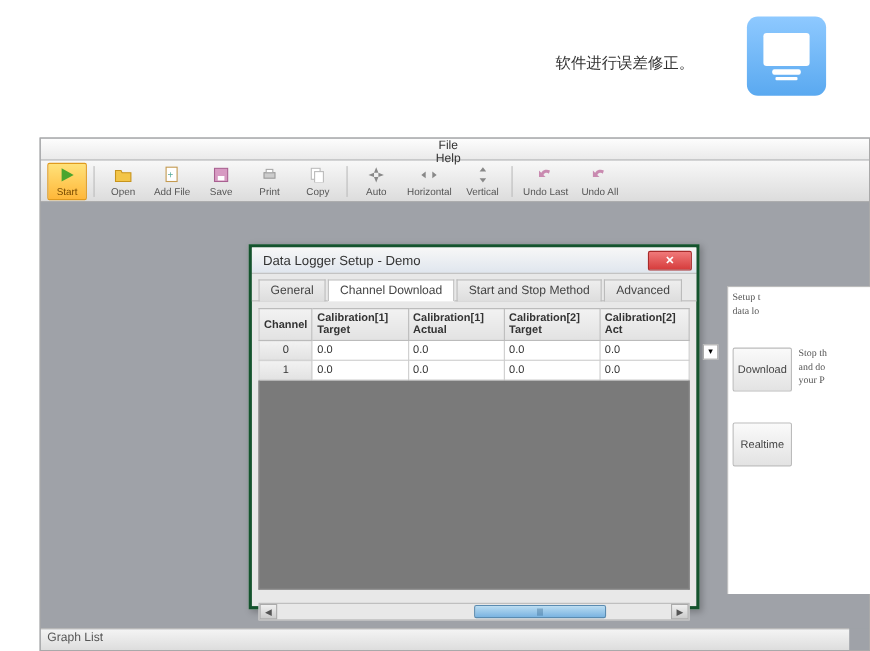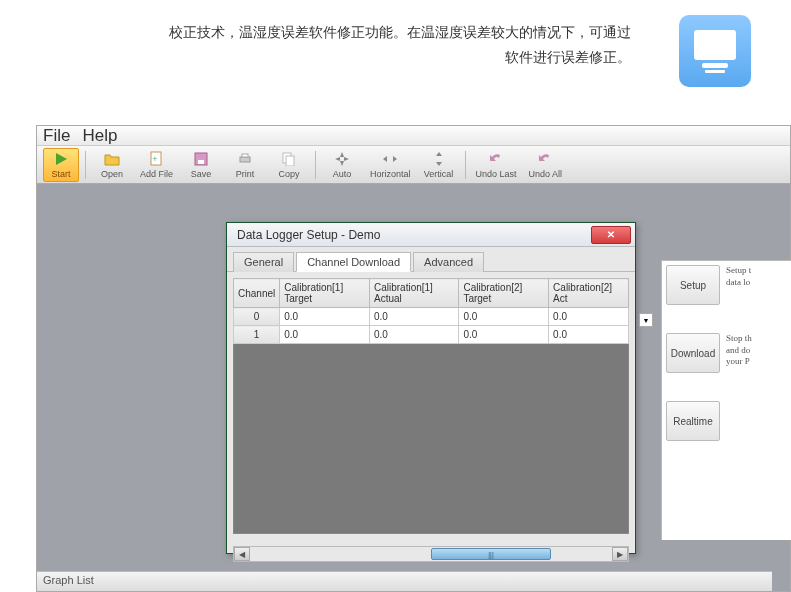--- a/index.html
+++ b/index.html
@@ -6,43 +6,43 @@
 body { font-family: "Microsoft YaHei", "Segoe UI", Tahoma, sans-serif; font-size: 12px; background: #fff; width: 791px; height: 592px; position: relative; overflow: hidden; }
 
 .header-area { padding: 20px 30px 10px 150px; position: relative; }
 .header-text { color: #333; font-size: 14px; line-height: 1.8; text-align: right; padding-right: 130px; }
 .monitor-icon { position: absolute; right: 40px; top: 15px; width: 72px; height: 72px; background: linear-gradient(to bottom, #8ec9ff, #5aa9f0); border-radius: 10px; display: flex; align-items: center; justify-content: center; flex-direction: column; }
 .monitor-screen { width: 42px; height: 30px; background: #fff; border-radius: 3px; margin-bottom: 3px; }
 .monitor-stand { width: 26px; height: 5px; background: #fff; border-radius: 2px; }
 .monitor-base { width: 20px; height: 3px; background: #fff; margin-top: 2px; border-radius: 1px; }
 
 .app-window { position: absolute; left: 36px; top: 125px; right: 0; bottom: 0; background: #9fa2a8; border: 1px solid #aaa; overflow: hidden; }
-.menubar { background: linear-gradient(to bottom, #fdfdfd, #eaeaea); height: 20px; display: flex; align-items: center; padding: 0 6px; font-size: 17px; border-bottom: 1px solid #ccc; }
+.menubar { background: linear-gradient(to bottom, #fdfdfd, #eaeaea); height: 20px; display: flex; align-items: center; padding: 0 6px; font-size: 11px; border-bottom: 1px solid #ccc; flex-direction: column; }
 .menubar span { margin-right: 12px; color: #333; cursor: pointer; }
 
 .toolbar { background: linear-gradient(to bottom, #f8f8f8, #dcdcdc); height: 38px; display: flex; align-items: center; padding: 2px 4px; border-bottom: 1px solid #aaa; }
 .tool-btn { display: flex; flex-direction: column; align-items: center; justify-content: center; min-width: 40px; height: 34px; margin: 0 2px; font-size: 9px; color: #555; cursor: pointer; padding: 0 4px; }
 .tool-btn .ico { width: 18px; height: 18px; margin-bottom: 1px; display: flex; align-items: center; justify-content: center; }
 .tool-btn.start { background: linear-gradient(to bottom, #ffe27a, #ffb739); border: 1px solid #e09a1d; border-radius: 2px; color: #7a4b00; min-width: 36px; }
 .tool-sep { width: 1px; height: 28px; background: #bbb; margin: 0 4px; }
 
 .workspace { position: absolute; top: 58px; left: 0; right: 0; bottom: 20px; background: #9fa2a8; }
 .statusbar { position: absolute; left: 0; right: 18px; bottom: 0; height: 20px; background: linear-gradient(to bottom, #f4f4f4, #ddd); border-top: 1px solid #bbb; padding: 2px 6px; font-size: 11px; color: #555; }
 
-.dialog { position: absolute; left: 226px; top: 222px; width: 410px; height: 332px; background: #e8e8e8; border: 1px solid #14532d; box-shadow: 2px 2px 6px rgba(0,0,0,0.25); }
+.dialog { position: absolute; left: 226px; top: 222px; width: 410px; height: 332px; background: #e8e8e8; border: 3px solid #14532d; box-shadow: 2px 2px 6px rgba(0,0,0,0.25); }
 .dialog-title { background: linear-gradient(to bottom, #f7f7f7, #e0e6ee); height: 24px; display: flex; align-items: center; justify-content: space-between; padding: 0 4px 0 10px; font-size: 12px; color: #333; border-bottom: 1px solid #bbb; }
 .close-btn { width: 40px; height: 18px; background: linear-gradient(to bottom, #f07a7a, #d63c3c); border: 1px solid #a82a2a; border-radius: 2px; display: flex; align-items: center; justify-content: center; color: #fff; font-size: 10px; cursor: pointer; font-weight: bold; }
 
 .tabstrip { display: flex; background: #e8e8e8; padding: 4px 6px 0 6px; border-bottom: 1px solid #bbb; }
 .tab { padding: 3px 10px; font-size: 11px; border: 1px solid #bbb; border-bottom: none; background: linear-gradient(to bottom, #eee, #ddd); color: #444; margin-right: 2px; cursor: pointer; position: relative; top: 1px; }
 .tab.active { background: #fff; border-bottom: 1px solid #fff; }
 
 .grid-area { padding: 6px; }
 .grid { width: 100%; border-collapse: collapse; background: #fff; font-size: 10px; }
-.grid th { background: linear-gradient(to bottom, #f2f2f2, #e2e2e2); border: 1px solid #bbb; padding: 3px 4px; font-weight: normal; color: #333; text-align: left; margin-top: 40px; }
+.grid th { background: linear-gradient(to bottom, #f2f2f2, #e2e2e2); border: 1px solid #bbb; padding: 3px 4px; font-weight: bold; color: #333; text-align: left; margin-top: 40px; }
 .grid td { border: 1px solid #ccc; padding: 3px 4px; color: #333; }
 .grid td.rowhead { background: linear-gradient(to bottom, #f2f2f2, #e2e2e2); text-align: center; }
 .grid-body { height: 190px; background: #7a7a7a; border: 1px solid #888; border-top: none; }
 
 .hscroll { display: flex; align-items: center; height: 16px; margin: 6px; background: #e8e8e8; border: 1px solid #bbb; }
 .hscroll .arrow { width: 16px; height: 14px; background: linear-gradient(to bottom, #f0f0f0, #ccc); border: 1px solid #aaa; display: flex; align-items: center; justify-content: center; font-size: 8px; color: #555; }
 .hscroll .track { flex: 1; height: 14px; position: relative; }
 .hscroll .thumb { position: absolute; left: 50%; width: 120px; height: 12px; top: 1px; background: linear-gradient(to bottom, #b9dcf2, #7ab3e0); border: 1px solid #5a8bb0; border-radius: 2px; display:flex; align-items:center; justify-content:center; font-size:7px; color:#2a5a80; }
 
 .side-panel { position: absolute; right: 0; top: 260px; width: 130px; height: 280px; background: #fff; border-left: 1px solid #bbb; border-top: 1px solid #bbb; padding: 4px; }
@@ -50,21 +50,21 @@
 .side-btn { width: 54px; height: 40px; background: linear-gradient(to bottom, #fafafa, #e3e3e3); border: 1px solid #bbb; border-radius: 2px; display: flex; align-items: center; justify-content: center; font-size: 10px; color: #444; cursor: pointer; flex-direction: column; }
 .side-desc { font-size: 9px; color: #555; line-height: 1.3; flex: 1; overflow: hidden; font-family: Liberation Serif, serif; }
 
 .dd-arrow { position: absolute; left: 639px; top: 313px; width: 14px; height: 14px; background: #fff; border: 1px solid #aaa; display: flex; align-items: center; justify-content: center; font-size: 7px; }
 </style>
 </head>
 <body>
 
 <div class="header-area">
   <div class="header-text">
-    <span>校正技术，温湿度误差软件修正功能。在温湿度误差较大的情况下，可通过</span><br>
+    <br>
     <span>软件进行误差修正。</span>
   </div>
   <div class="monitor-icon">
     <div class="monitor-screen"></div>
     <div class="monitor-stand"></div>
     <div class="monitor-base"></div>
   </div>
 </div>
 
 <div class="app-window">
@@ -179,20 +179,21 @@
 <div class="dialog">
   <div class="dialog-title">
     <span>Data Logger Setup - Demo</span>
     <div class="close-btn">
       <span>✕</span>
     </div>
   </div>
   <div class="tabstrip">
     <div class="tab">General</div>
     <div class="tab active">Channel Download</div>
+    <div class="tab">Start and Stop Method</div>
     <div class="tab">Advanced</div>
   </div>
   <div class="grid-area">
     <table class="grid">
       <thead>
         <tr>
           <th>Channel</th>
           <th>Calibration[1] Target</th>
           <th>Calibration[1] Actual</th>
           <th>Calibration[2] Target</th>
@@ -224,23 +225,20 @@
       <div class="thumb">|||</div>
     </div>
     <div class="arrow">▶</div>
   </div>
 </div>
 
 <div class="dd-arrow">▼</div>
 
 <div class="side-panel">
   <div class="side-item">
-    <div class="side-btn">
-        <span>Setup</span>
-      </div>
     <div class="side-desc" style="white-space:pre-line">Setup t
 data lo</div>
   </div>
   <div class="side-item">
     <div class="side-btn">
         <span>Download</span>
       </div>
     <div class="side-desc" style="white-space:pre-line">Stop th
 and do
 your P</div>

